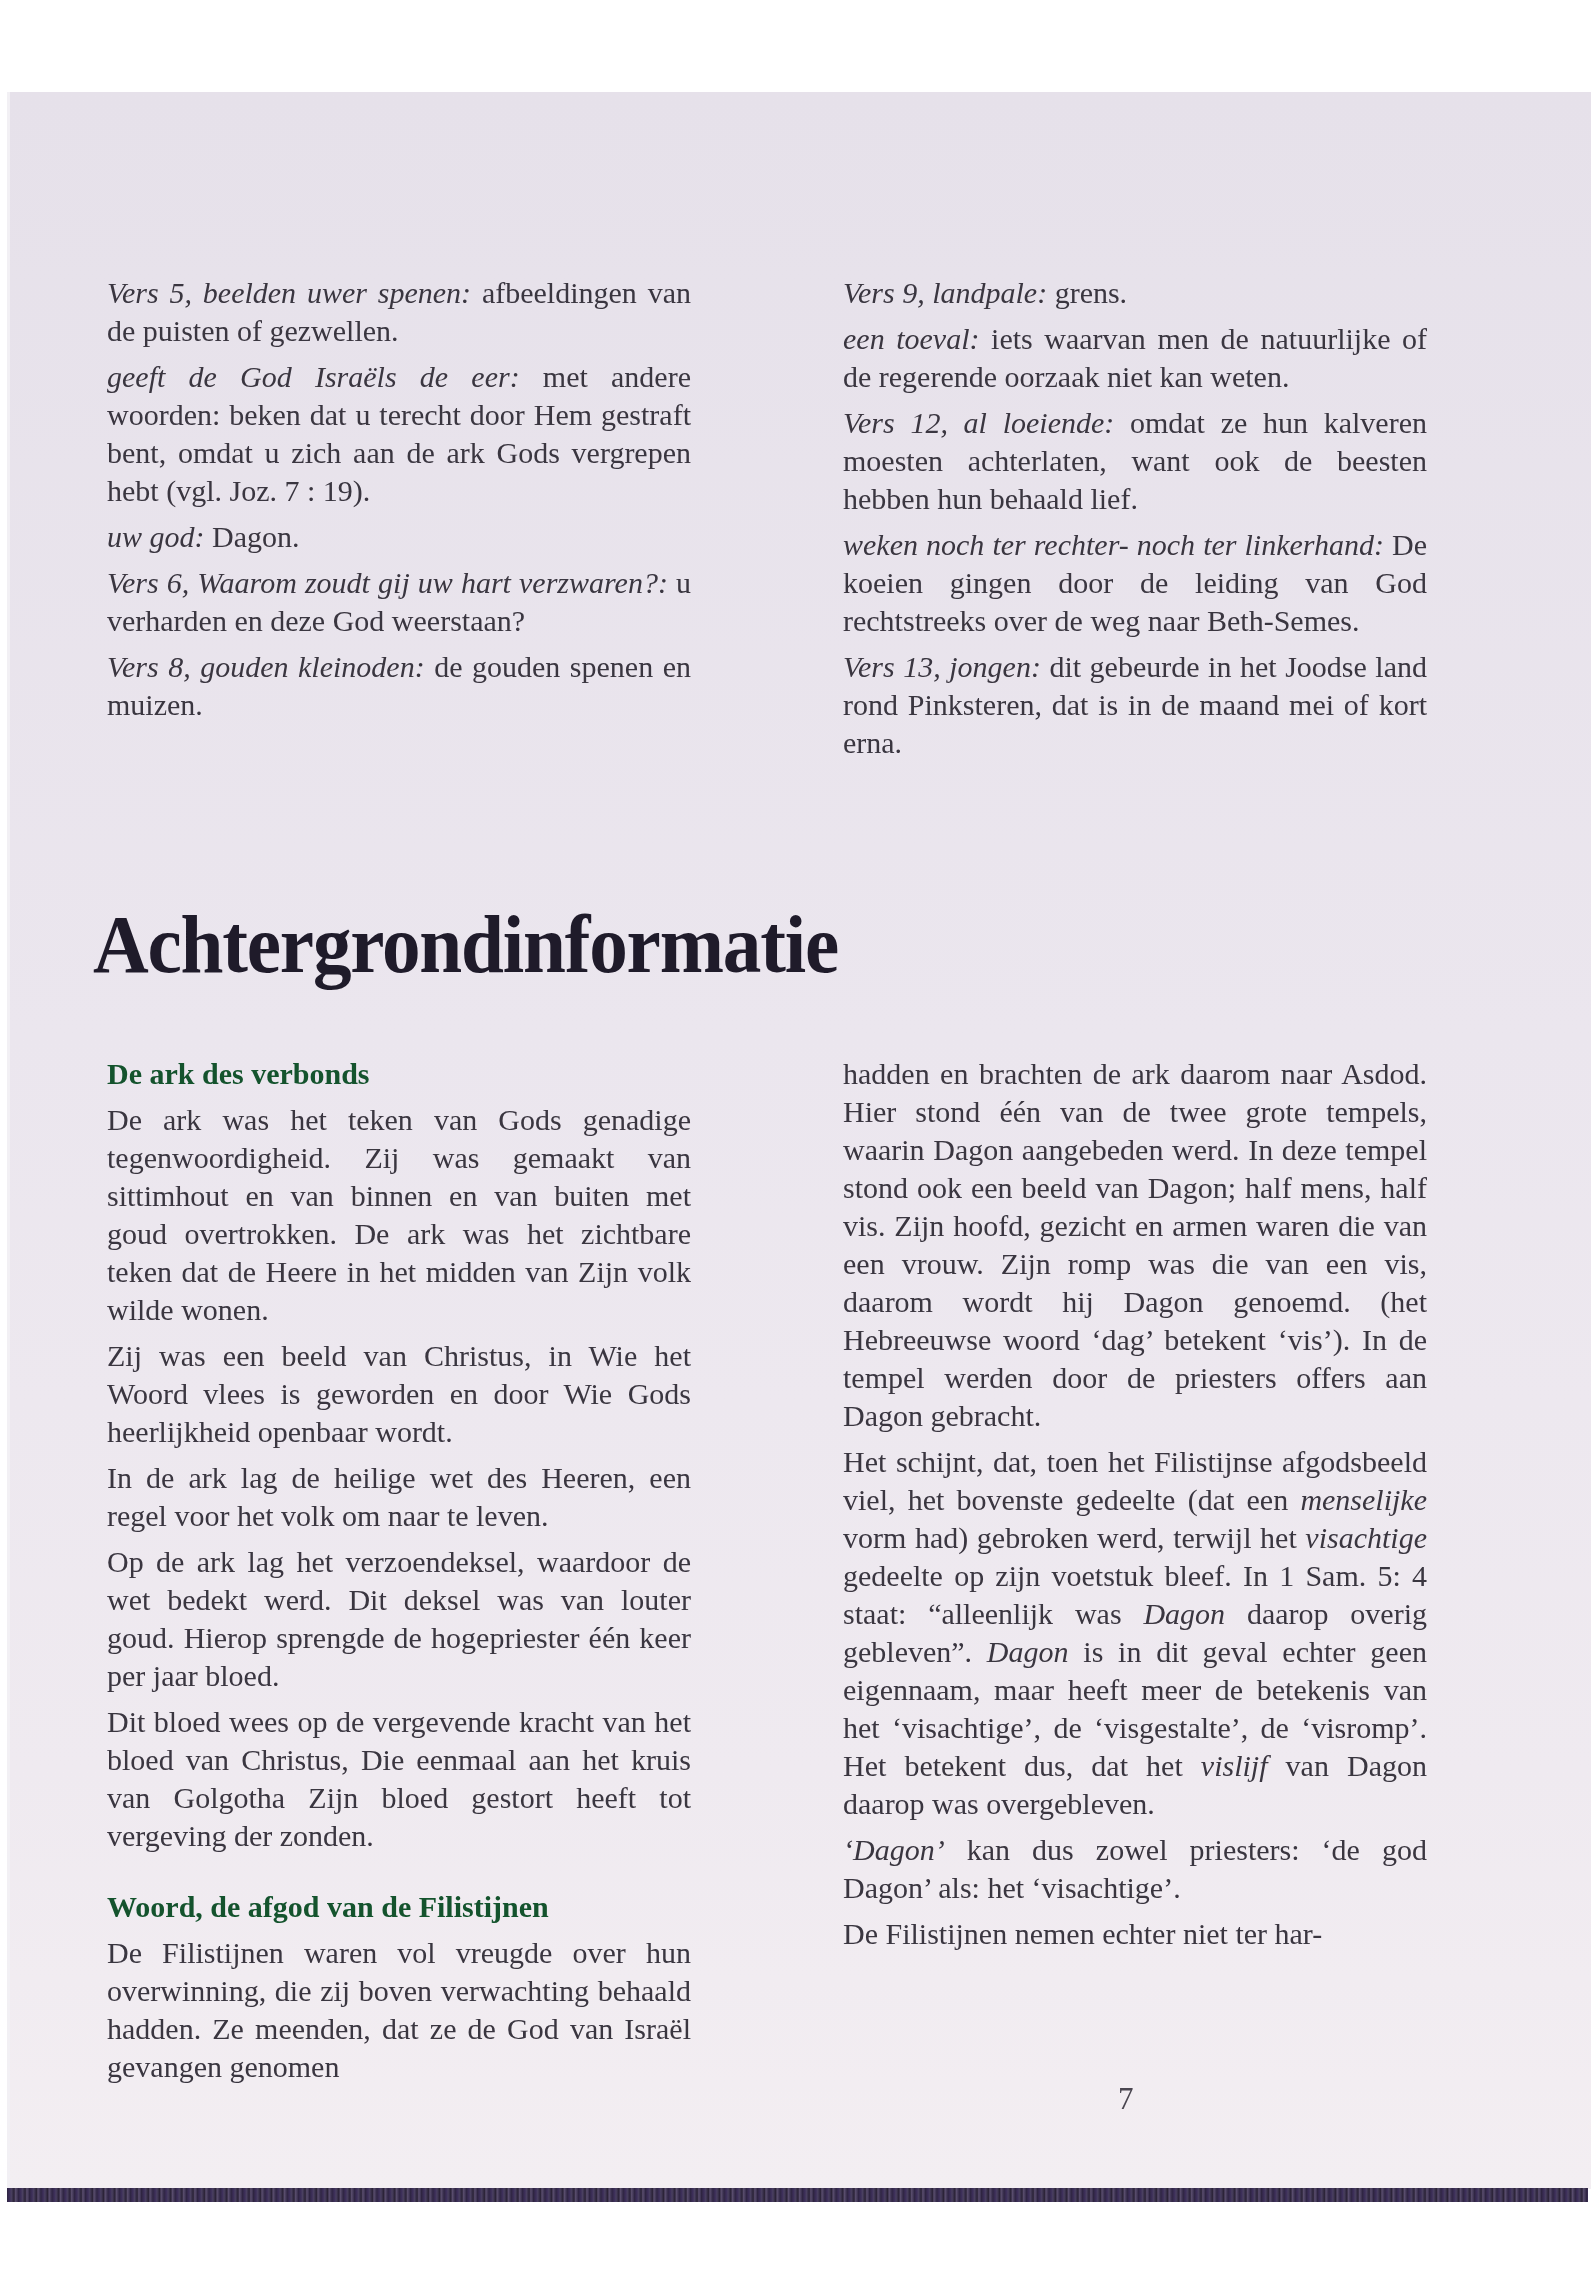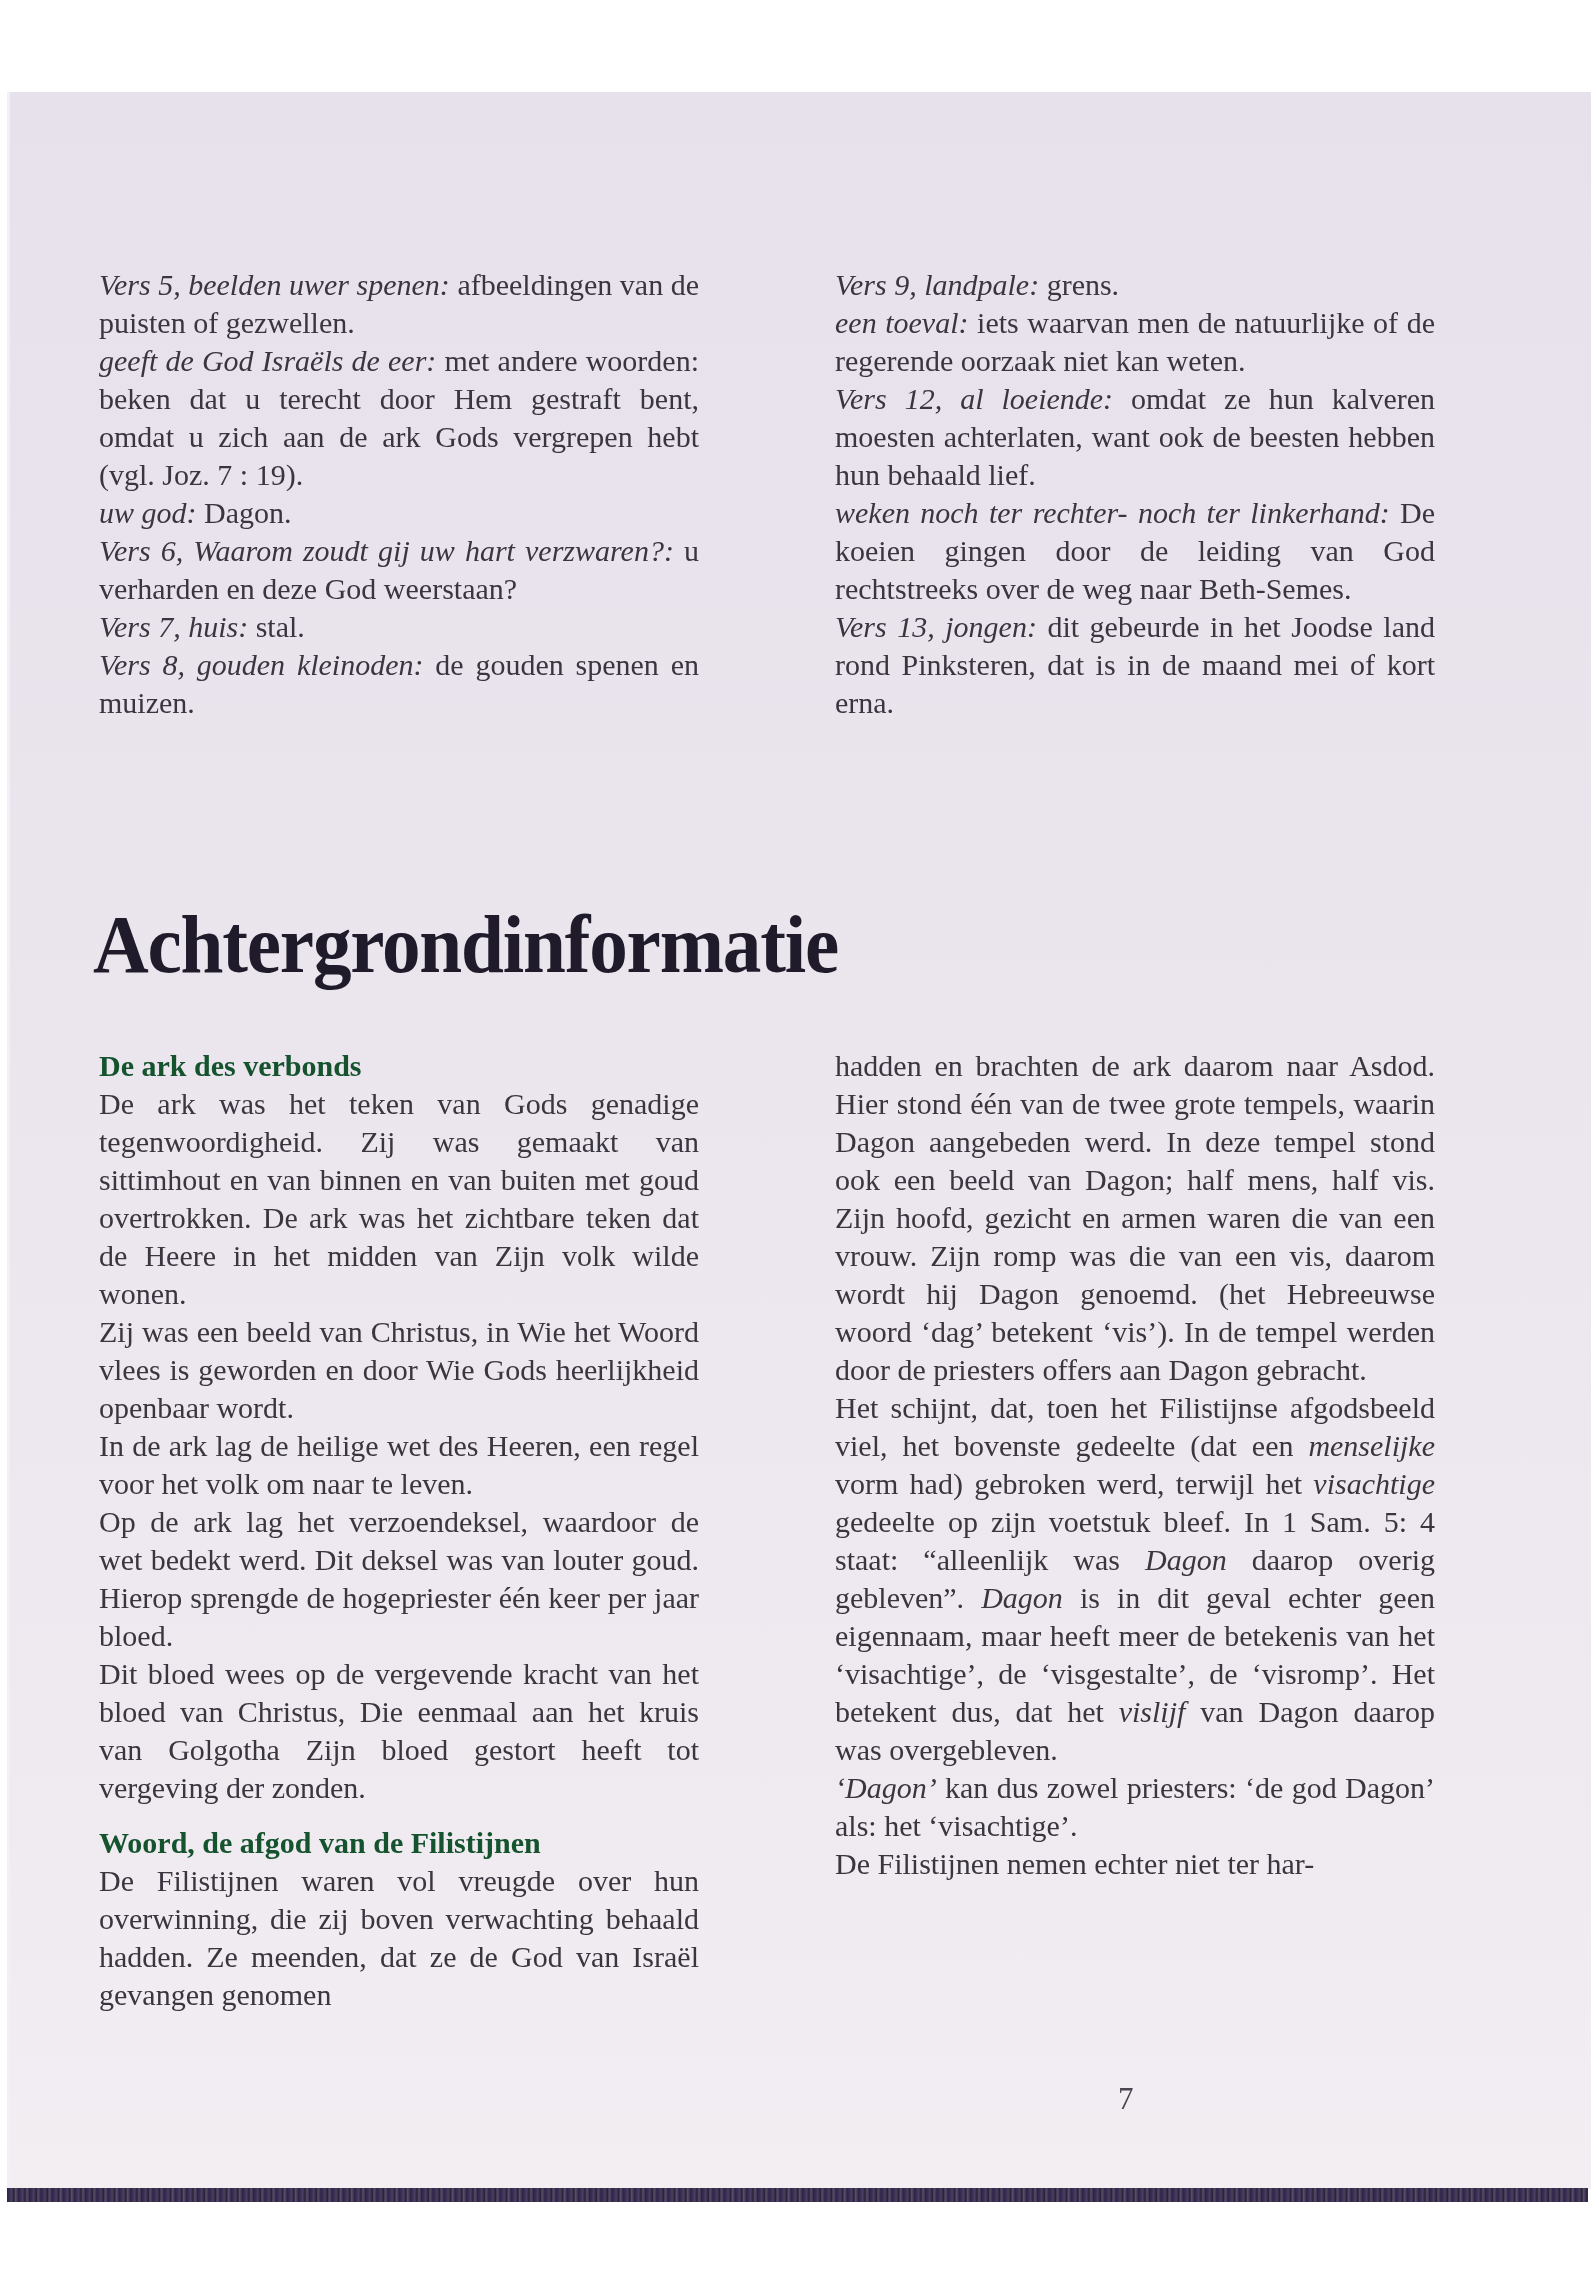--- a/index.html
+++ b/index.html
@@ -8,21 +8,21 @@
   .page {
     position: absolute; left: 7px; top: 92px; width: 1581px; height: 2097px;
     background: linear-gradient(180deg, #e6e1ea 0%, #ebe6ee 45%, #efeaf0 80%, #f3eef2 100%);
     border-left: 3.5px solid #f2f0f4;
   }
   .bottom-strip {
     position: absolute; left: 7px; top: 2188px; width: 1581px; height: 14px;
     background: repeating-linear-gradient(90deg, #2e2440 0px, #3d2f5a 2.6px, #4a4060 4.3px, #2a2236 7px, #5a4e6e 8.6px, #342a48 11.2px);
   }
   .col { position: absolute; width: 600px; font-size: 30px; line-height: 38px; text-align: justify; }
-  .col p { margin: 0; }
+  .col p { margin: 8px; }
   .col .it { font-style: italic; }
   .col-left-top { left: 99px; top: 266px; }
   .col-right-top { left: 835px; top: 266px; }
   .heading {
     position: absolute; left: 93px; top: 897px; font-size: 83px; font-weight: bold;
     line-height: 95px; color: #1f1b2a; letter-spacing: -1.3px;
     font-family: "Liberation Serif", serif; transform: scaleX(0.93); transform-origin: left;
   }
   .col-left-bottom { left: 99px; top: 1047px; }
   .col-right-bottom { left: 835px; top: 1047px; }
@@ -34,21 +34,20 @@
 <body>
 
 <div class="page"></div>
 <div class="bottom-strip"></div>
 
 <div class="col col-left-top">
   <p><span class="it">Vers 5, beelden uwer spenen:</span><span> afbeeldingen van de puisten of gezwellen.</span></p>
   <p><span class="it">geeft de God Israëls de eer:</span><span> met andere woorden: beken dat u terecht door Hem gestraft bent, omdat u zich aan de ark Gods vergrepen hebt (vgl. Joz. 7 : 19).</span></p>
   <p><span class="it">uw god:</span><span> Dagon.</span></p>
   <p><span class="it">Vers 6, Waarom zoudt gij uw hart verzwaren?:</span><span> u verharden en deze God weerstaan?</span></p>
-  <p><span class="it">Vers 7, huis:</span><span> stal.</span></p>
   <p><span class="it">Vers 8, gouden kleinoden:</span><span> de gouden spenen en muizen.</span></p>
 </div>
 
 <div class="col col-right-top">
   <p><span class="it">Vers 9, landpale:</span><span> grens.</span></p>
   <p><span class="it">een toeval:</span><span> iets waarvan men de natuurlijke of de regerende oorzaak niet kan weten.</span></p>
   <p><span class="it">Vers 12, al loeiende:</span><span> omdat ze hun kalveren moesten achterlaten, want ook de beesten hebben hun behaald lief.</span></p>
   <p><span class="it">weken noch ter rechter- noch ter linkerhand:</span><span> De koeien gingen door de leiding van God rechtstreeks over de weg naar Beth-Semes.</span></p>
   <p><span class="it">Vers 13, jongen:</span><span> dit gebeurde in het Joodse land rond Pinksteren, dat is in de maand mei of kort erna.</span></p>
 </div>

